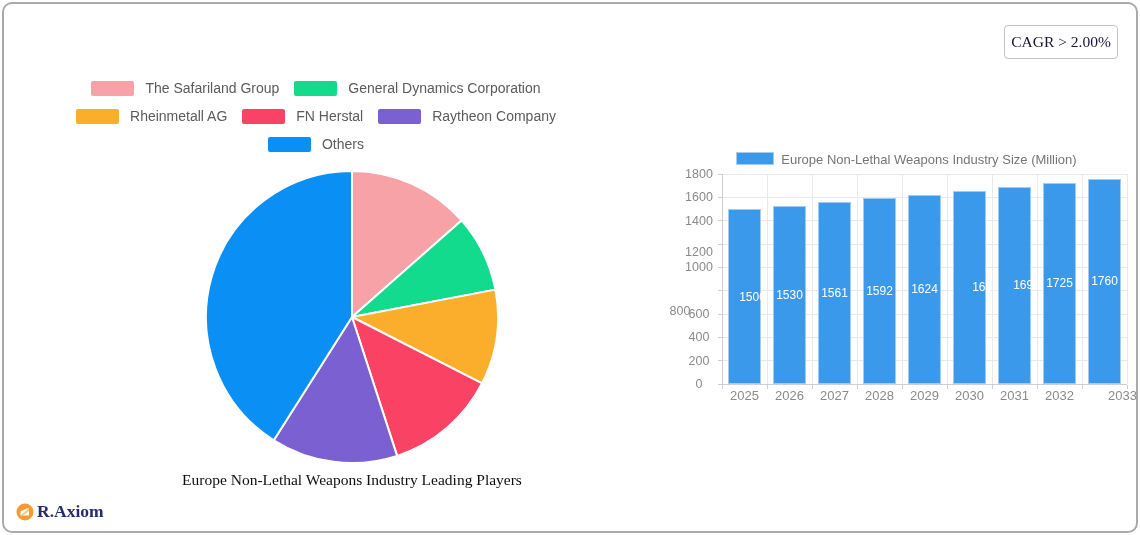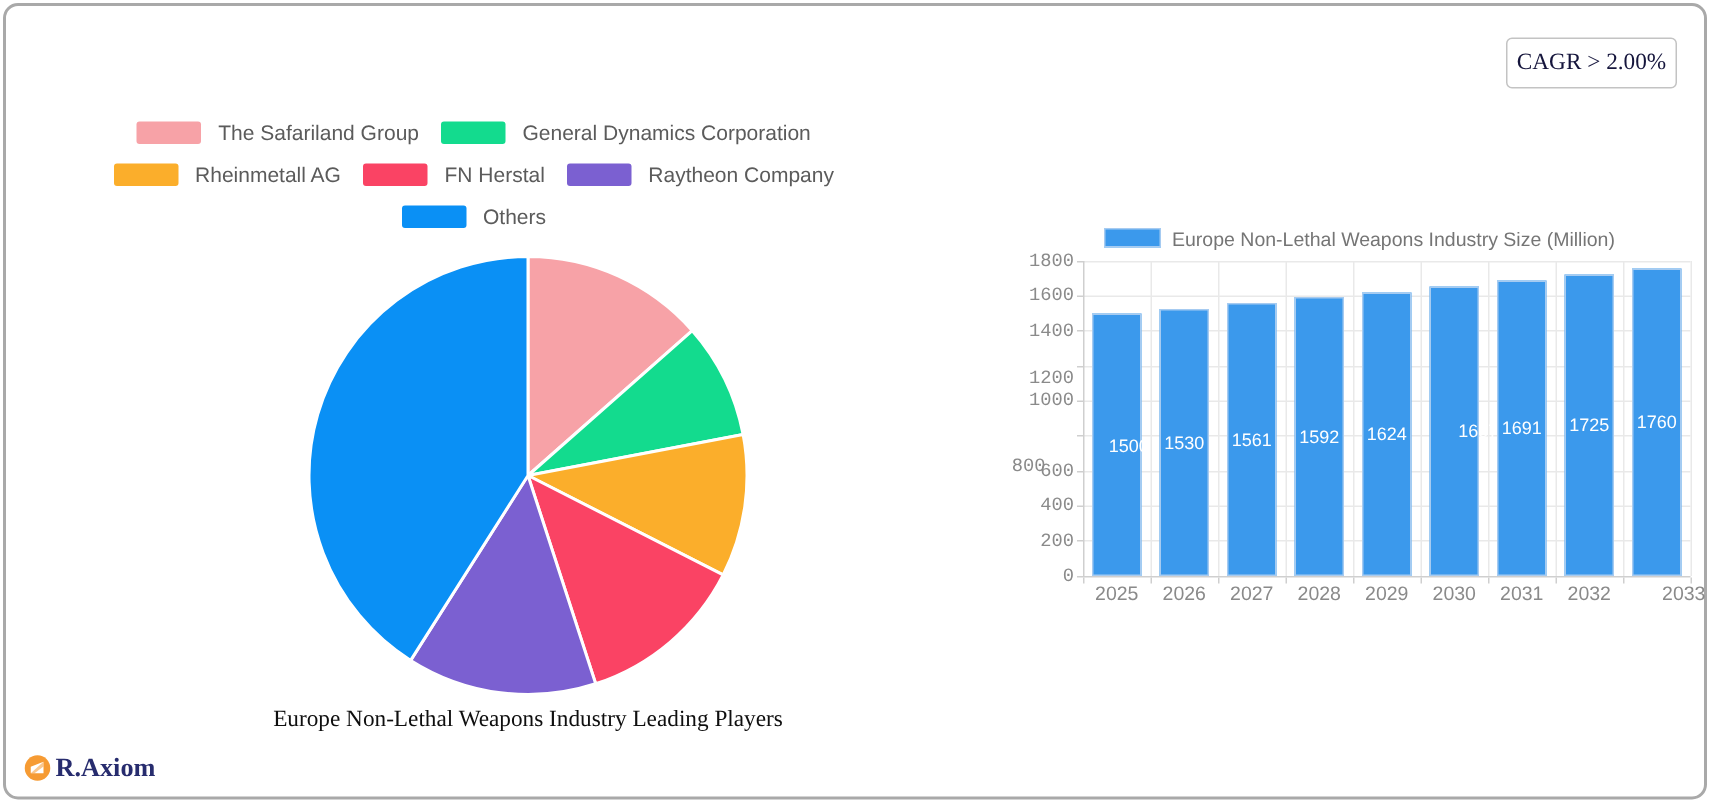--- a/index.html
+++ b/index.html
@@ -27,22 +27,22 @@
   .bar-legend-swatch{width:38px;height:13px;background:#3b99ec;border:1px solid #a6cbf1;
         box-sizing:border-box;margin-right:7px;}
   .bar-legend-label{font-size:13px;color:#757575;white-space:nowrap;}
   .bar-plot-wrap{position:relative;margin-left:36px;width:405px;height:210px;}
   .gridline-h{position:absolute;left:0;width:100%;height:1px;background:#e9e9e9;}
   .gridline-v{position:absolute;top:0;height:100%;width:1px;background:#e9e9e9;}
   .axis-left{position:absolute;left:0;top:0;bottom:0;width:1px;background:#cfcfcf;}
   .axis-bottom{position:absolute;left:0;right:0;bottom:-1px;height:1px;background:#cfcfcf;}
   .tick-y{position:absolute;width:4px;height:1px;background:#cfcfcf;left:-4px;}
   .tick-x{position:absolute;width:1px;height:4px;background:#cfcfcf;bottom:-5px;}
-  .y-tick-label{position:absolute;right:411px;width:34px;text-align:right;font-size:12.5px;
-        color:#8a8a8a;line-height:12px;font-family:Liberation Mono, monospace;}
+  .y-tick-label{position:absolute;right:411px;width:34px;text-align:center;font-size:12.5px;
+        color:#8a8a8a;line-height:12px;}
   .bar{position:absolute;bottom:0;background:#3b99ec;border:1.5px solid #a6cbf1;box-sizing:border-box;}
   .bar-value-label{position:absolute;text-align:center;font-size:12px;color:#ffffff;line-height:14px;}
   .x-tick-label{position:absolute;top:214px;text-align:center;font-size:13px;color:#8a8a8a;}
   
   .brand{position:absolute;left:12px;bottom:9px;display:flex;align-items:center;}
   .brand-name{font-family:"Liberation Serif",serif;font-weight:bold;font-size:17.5px;
         color:#272c6e;margin-left:3px;}
 </style>
 </head>
 <body>
@@ -163,21 +163,21 @@
         <div class="bar" style="left: 141px; width: 33px; height: 185.733px;"></div>
         <div class="bar-value-label" style="left: 141px; width: 33px; top: 110.133px;">1592</div>
         <div class="x-tick-label" style="left: 135px; width: 45px;">2028</div>
         <div class="bar" style="left: 186px; width: 33px; height: 189.467px;"></div>
         <div class="bar-value-label" style="left: 186px; width: 33px; top: 108.267px;">1624</div>
         <div class="x-tick-label" style="left: 180px; width: 45px;">2029</div>
         <div class="bar" style="left: 231px; width: 33px; height: 193.317px;"></div>
         <div class="bar-value-label" style="left: 231px; width: 33px; top: 106.342px; padding-left: 16px;">1657</div>
         <div class="x-tick-label" style="left: 225px; width: 45px;">2030</div>
         <div class="bar" style="left: 276px; width: 33px; height: 197.283px;"></div>
-        <div class="bar-value-label" style="left: 276px; width: 33px; top: 104.358px;">1691</div>
+        <div class="bar-value-label" style="left: 276px; width: 33px; top: 104.358px; padding-left: 12px;">1691</div>
         <div class="x-tick-label" style="left: 270px; width: 45px;">2031</div>
         <div class="bar" style="left: 321px; width: 33px; height: 201.25px;"></div>
         <div class="bar-value-label" style="left: 321px; width: 33px; top: 102.375px;">1725</div>
         <div class="x-tick-label" style="left: 315px; width: 45px;">2032</div>
         <div class="bar" style="left: 366px; width: 33px; height: 205.333px;"></div>
         <div class="bar-value-label" style="left: 366px; width: 33px; top: 100.333px;">1760</div>
         <div class="x-tick-label" style="left: 360px; width: 45px; margin-left: 18px;">2033</div>
       </div>
   </div>
 

